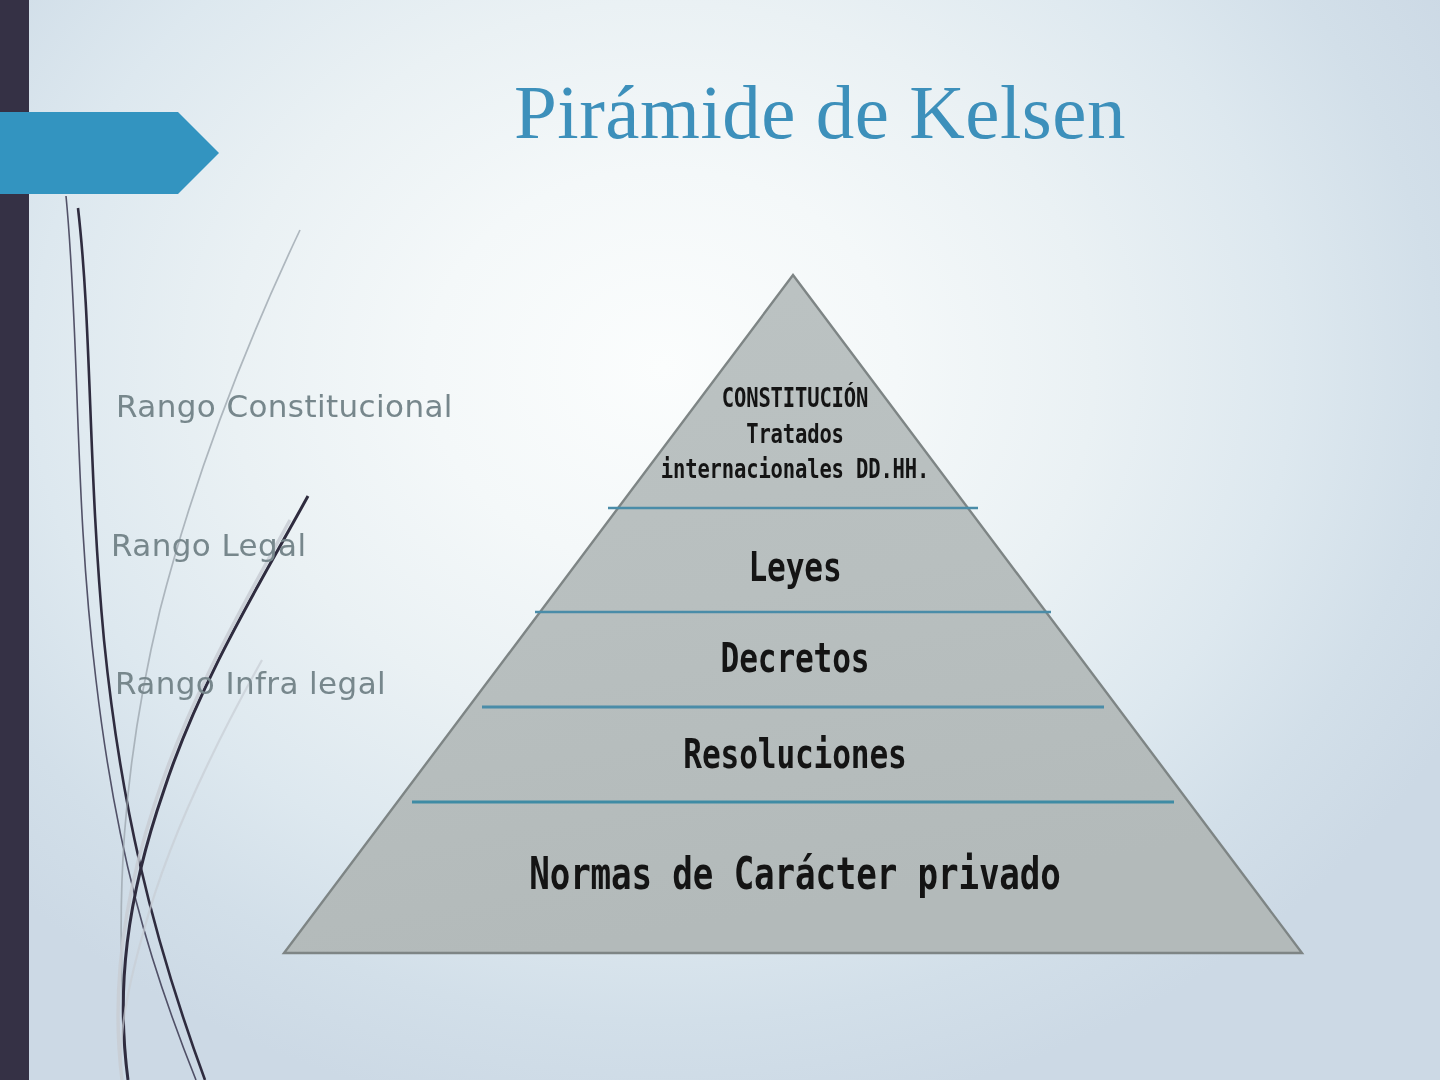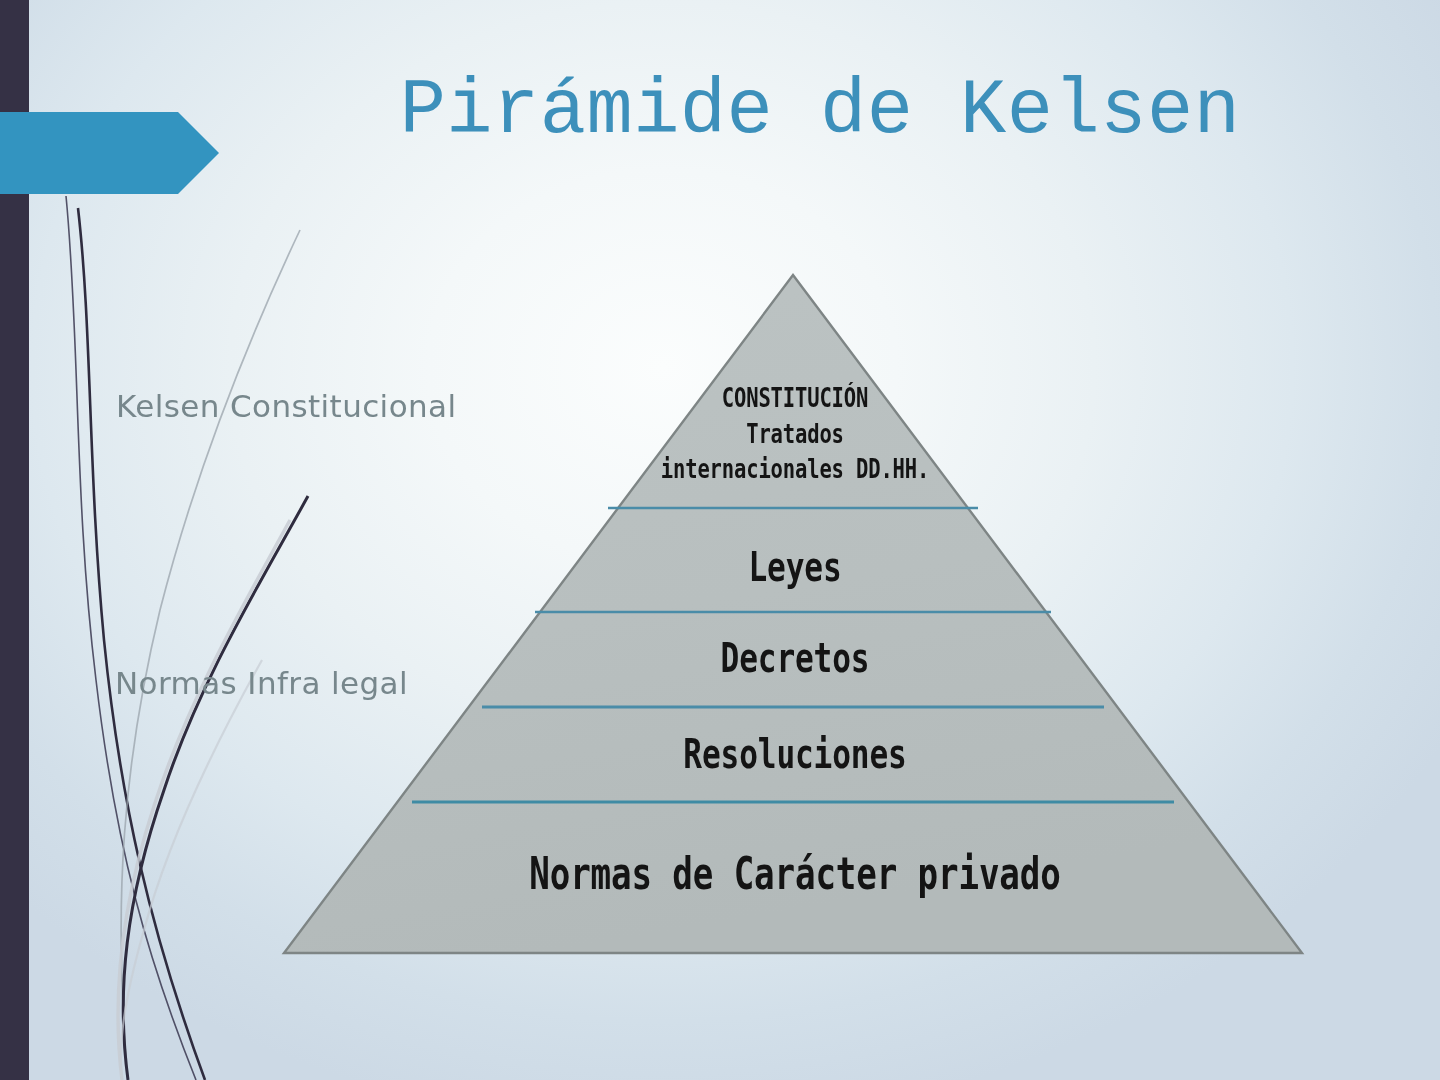--- a/index.html
+++ b/index.html
@@ -57,21 +57,21 @@
     height: 82px;
   }
 
   
   .slide-title {
     position: absolute;
     left: 230px;
     top: 72px;
     width: 1180px;
     text-align: center;
-    font-family: Liberation Mono, monospace;
+    font-family: Liberation Serif, serif;
     font-weight: 300;
     font-size: 77px;
     line-height: 1.05;
     letter-spacing: 0.5px;
     color: #3d90bb;
     white-space: nowrap;
   }
 
   
   .rank-label {
@@ -159,22 +159,23 @@
     <path d="M290,520 C244,604 188,700 154,806 C120,910 112,1000 122,1080" fill="none" stroke="#c8cdd4" stroke-width="3.4" opacity="0.85"></path>
     <path d="M262,660 C214,746 168,840 144,930 C124,1000 118,1045 122,1080" fill="none" stroke="#c8cdd4" stroke-width="2.2" opacity="0.7"></path>
   </svg>
 
   <svg class="arrow-banner" viewBox="0 0 220 82" preserveAspectRatio="none">
     <polygon points="0,0 178,0 219,41 178,82 0,82" fill="#3394c0"></polygon>
   </svg>
 
   <div class="slide-title">Pirámide de Kelsen</div>
 
-  <div class="rank-label r0">Kelsen Constitucional</div>
-  <div class="rank-label r2">Normas Infra legal</div>
+  <div class="rank-label r0">Rango Constitucional</div>
+  <div class="rank-label r1">Rango Legal</div>
+  <div class="rank-label r2">Rango Infra legal</div>
 
   <div class="pyramid-wrap">
     <svg class="pyramid-svg" viewBox="0 0 1050 710" preserveAspectRatio="none">
       <defs>
         <linearGradient id="pyrFill" x1="0" y1="0" x2="0.25" y2="1">
           <stop offset="0%" stop-color="#bcc3c3"></stop>
           <stop offset="55%" stop-color="#b8bfbf"></stop>
           <stop offset="100%" stop-color="#b3baba"></stop>
         </linearGradient>
       </defs>

